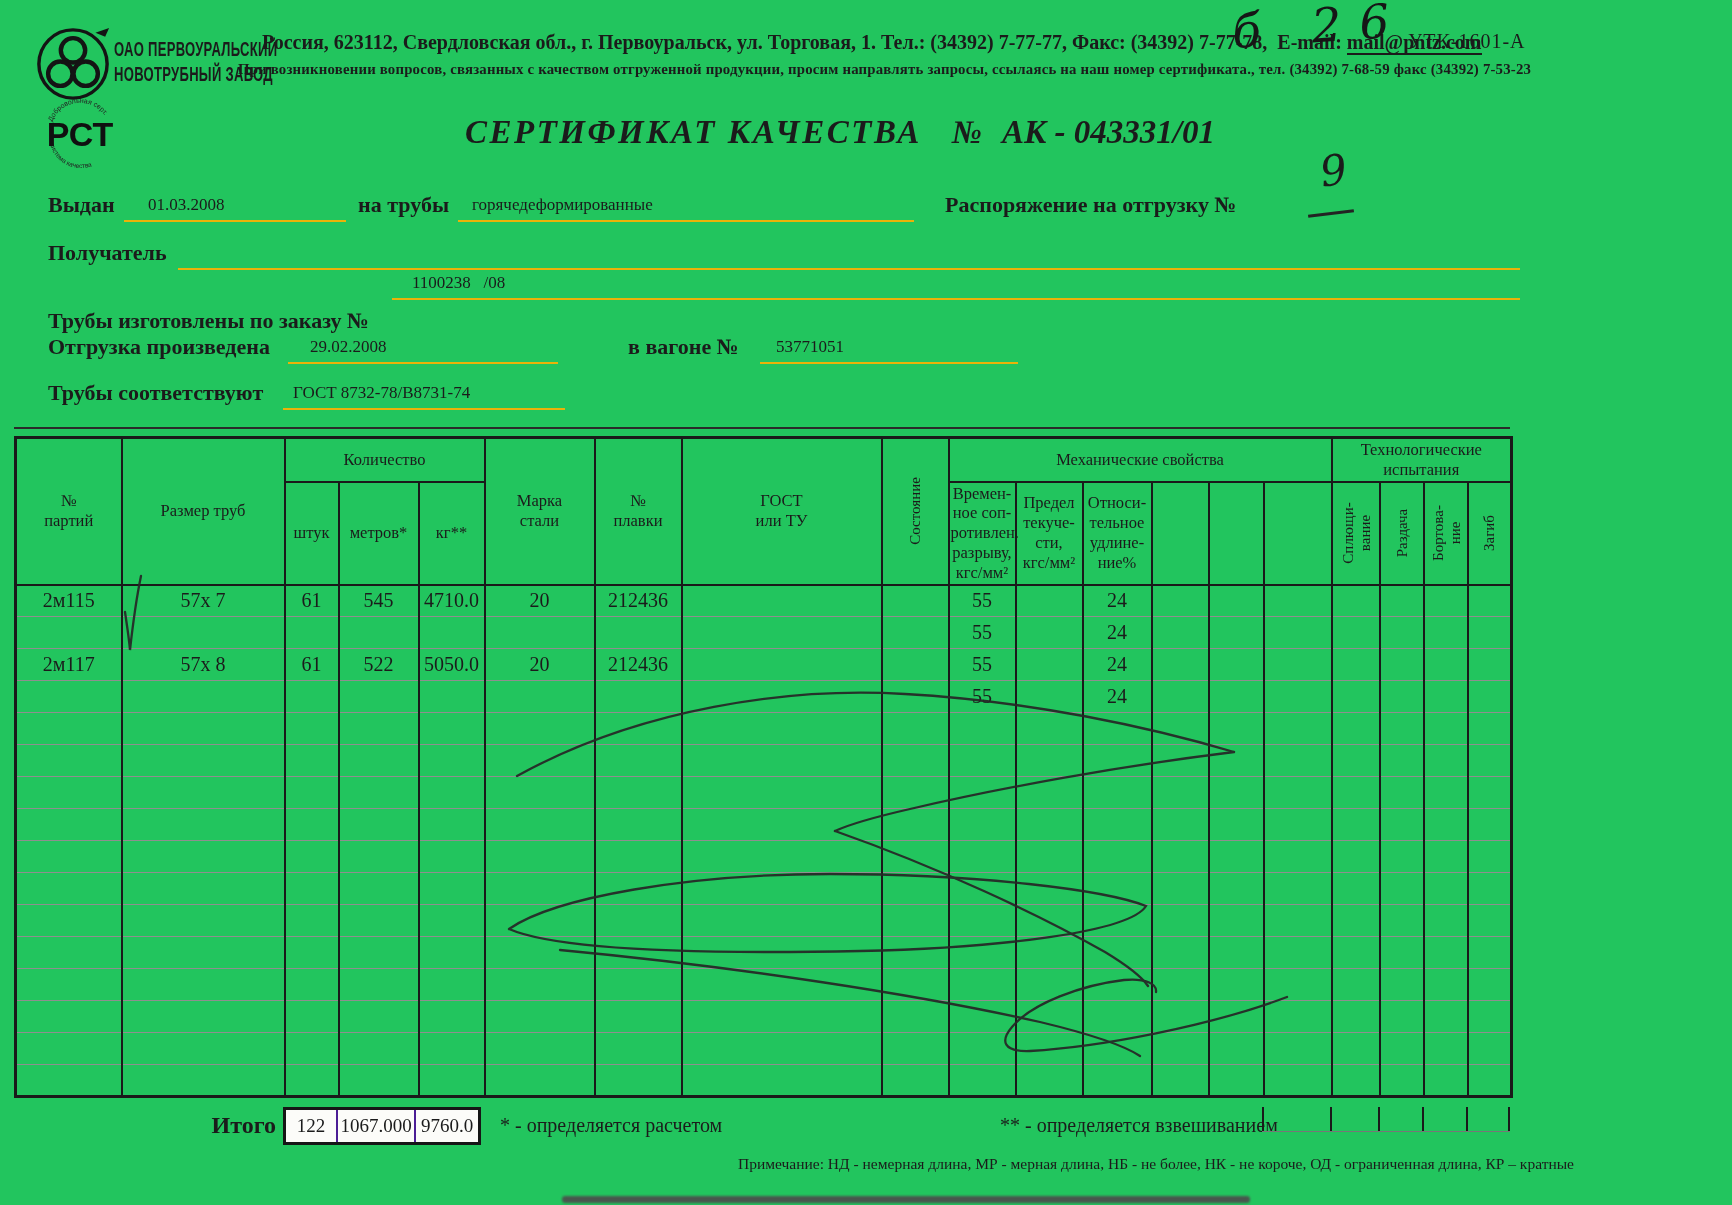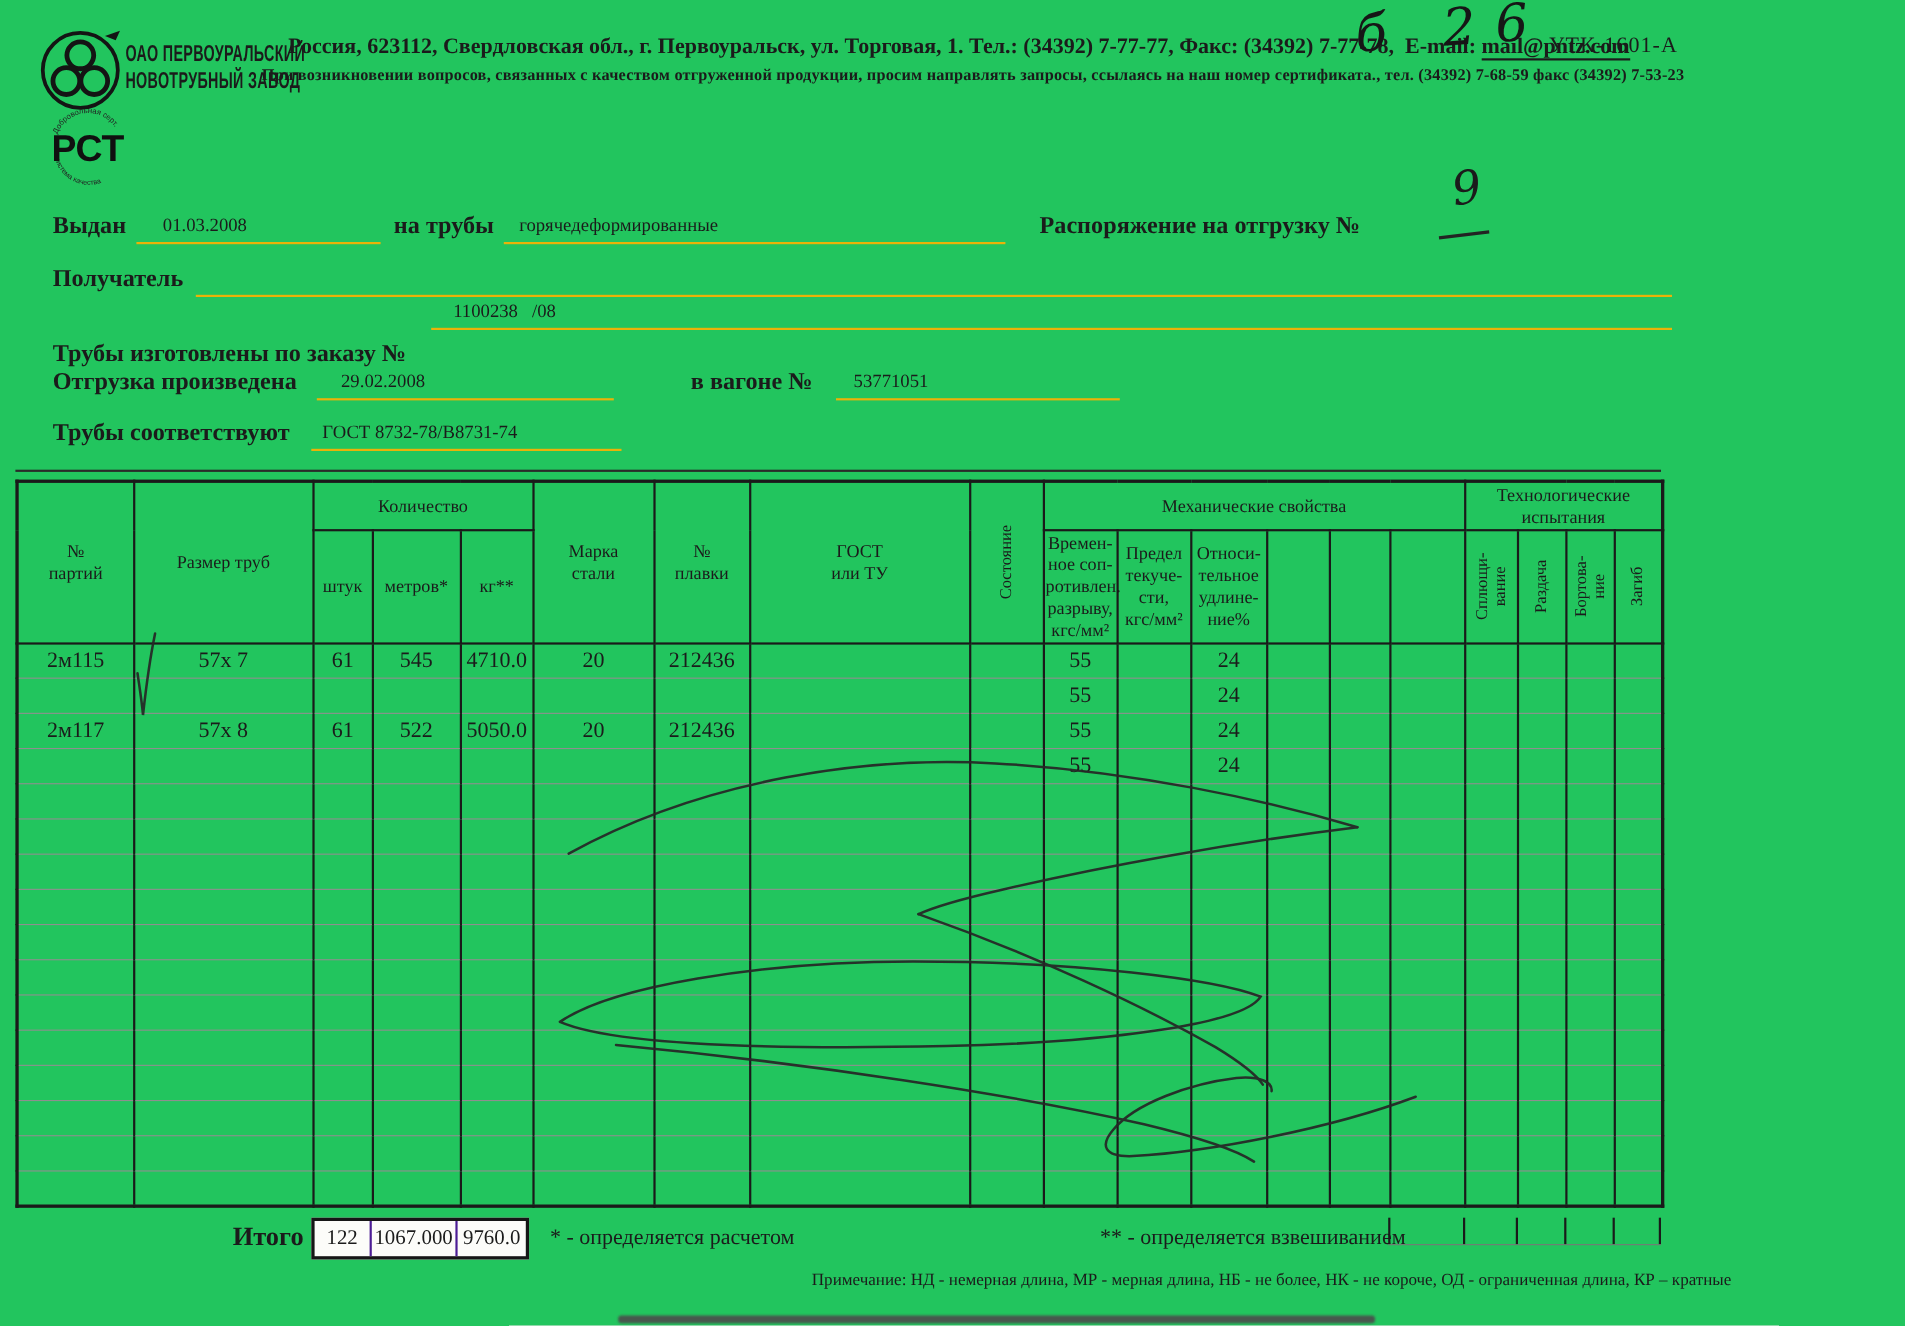--- a/index.html
+++ b/index.html
@@ -105,20 +105,23 @@
   <div class="rst">
     <svg width="76" height="82" viewBox="0 0 76 82">
       <path id="arcT" d="M10 30 A30 30 0 0 1 66 30" fill="none"></path>
       <path id="arcB" d="M8 52 A32 32 0 0 0 70 52" fill="none"></path>
       <text font-size="7" fill="#222" font-family="Liberation Sans, sans-serif"><textPath href="#arcT">Добровольная серт.</textPath></text>
       <text font-size="6.5" fill="#222" font-family="Liberation Sans, sans-serif"><textPath href="#arcB">система качества</textPath></text>
       <text x="38" y="54" text-anchor="middle" font-size="34" font-weight="bold" fill="#101010" font-family="Liberation Sans, sans-serif">РСТ</text>
     </svg>
   </div>
 
+  <div class="title">
+    <span class="t-label">СЕРТИФИКАТ КАЧЕСТВА</span><span class="t-no">№</span><span>АК - 043331/01</span>
+  </div>
 
   <div class="flbl" style="left:48px; top:192px;">Выдан</div>
   <div class="uval" style="left:124px; top:190px; width:222px; padding-left:24px;">01.03.2008</div>
   <div class="flbl" style="left:358px; top:192px;">на трубы</div>
   <div class="uval" style="left:458px; top:190px; width:456px; padding-left:14px;">горячедеформированные</div>
   <div class="flbl" style="left:945px; top:192px;">Распоряжение на отгрузку №</div>
   <div class="hw-nine">9</div>
   <div class="hw-dash"></div>
 
   <div class="flbl" style="left:48px; top:240px;">Получатель</div>

